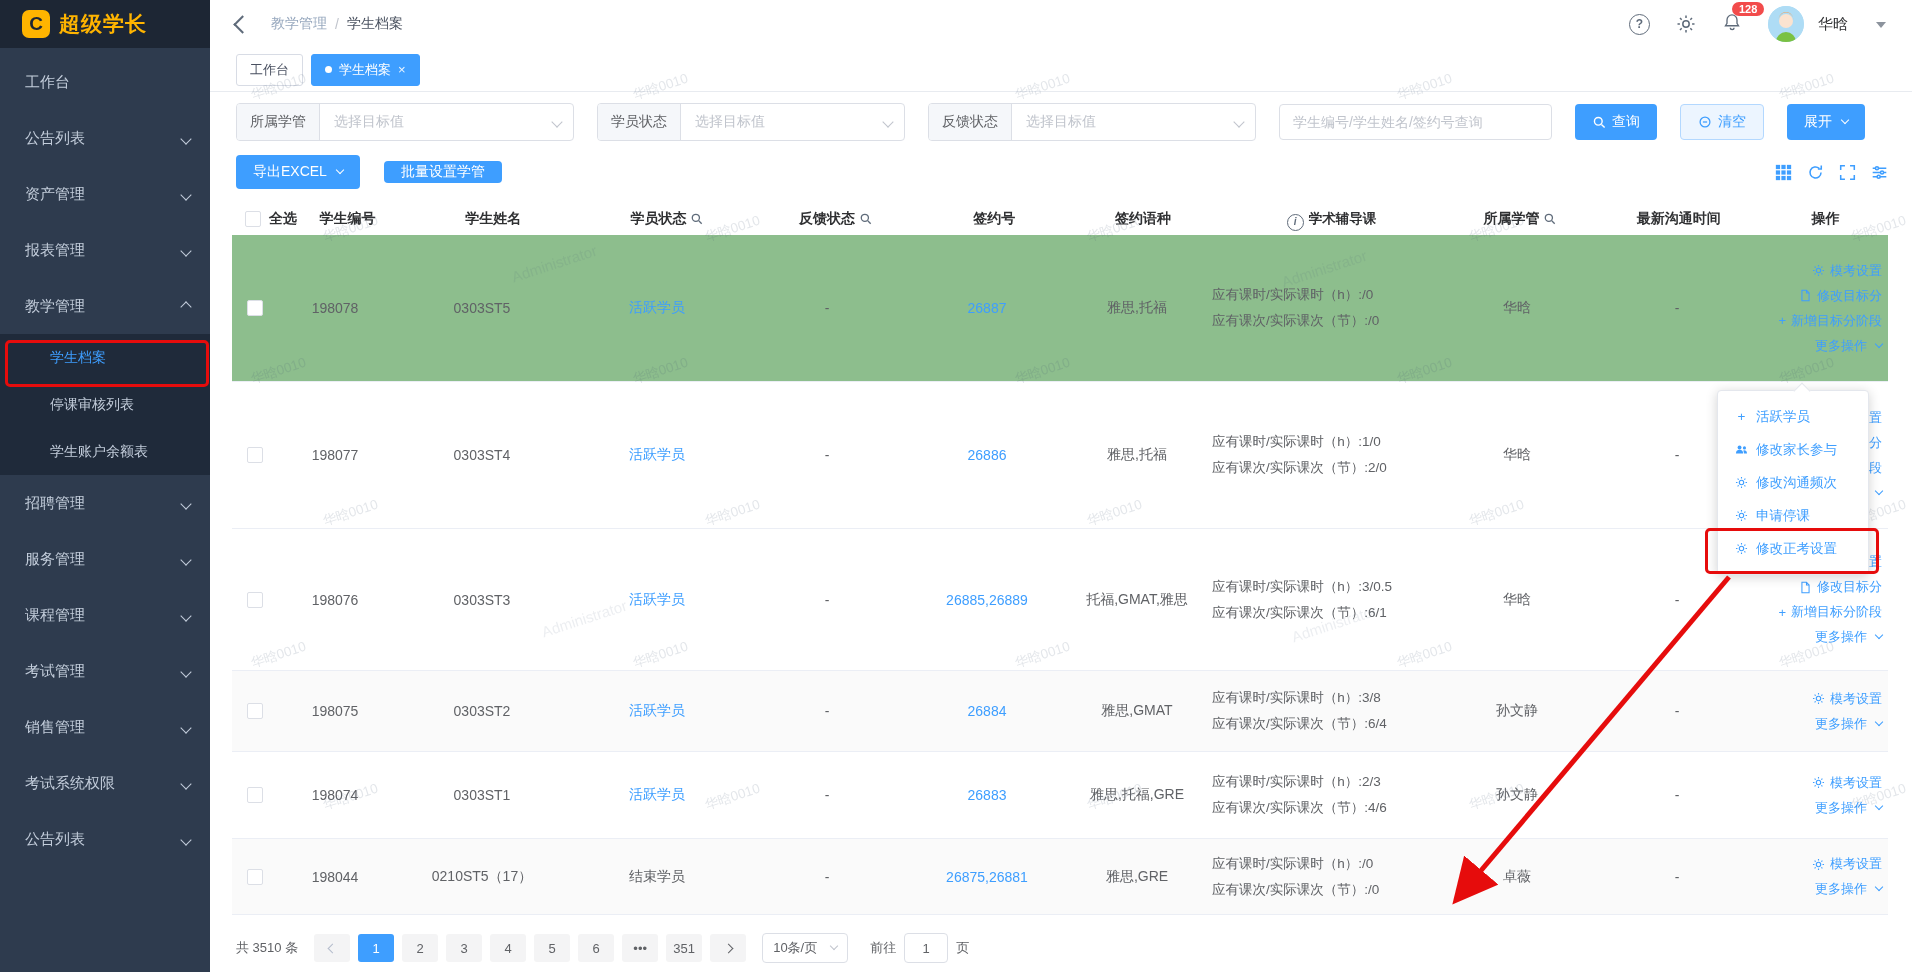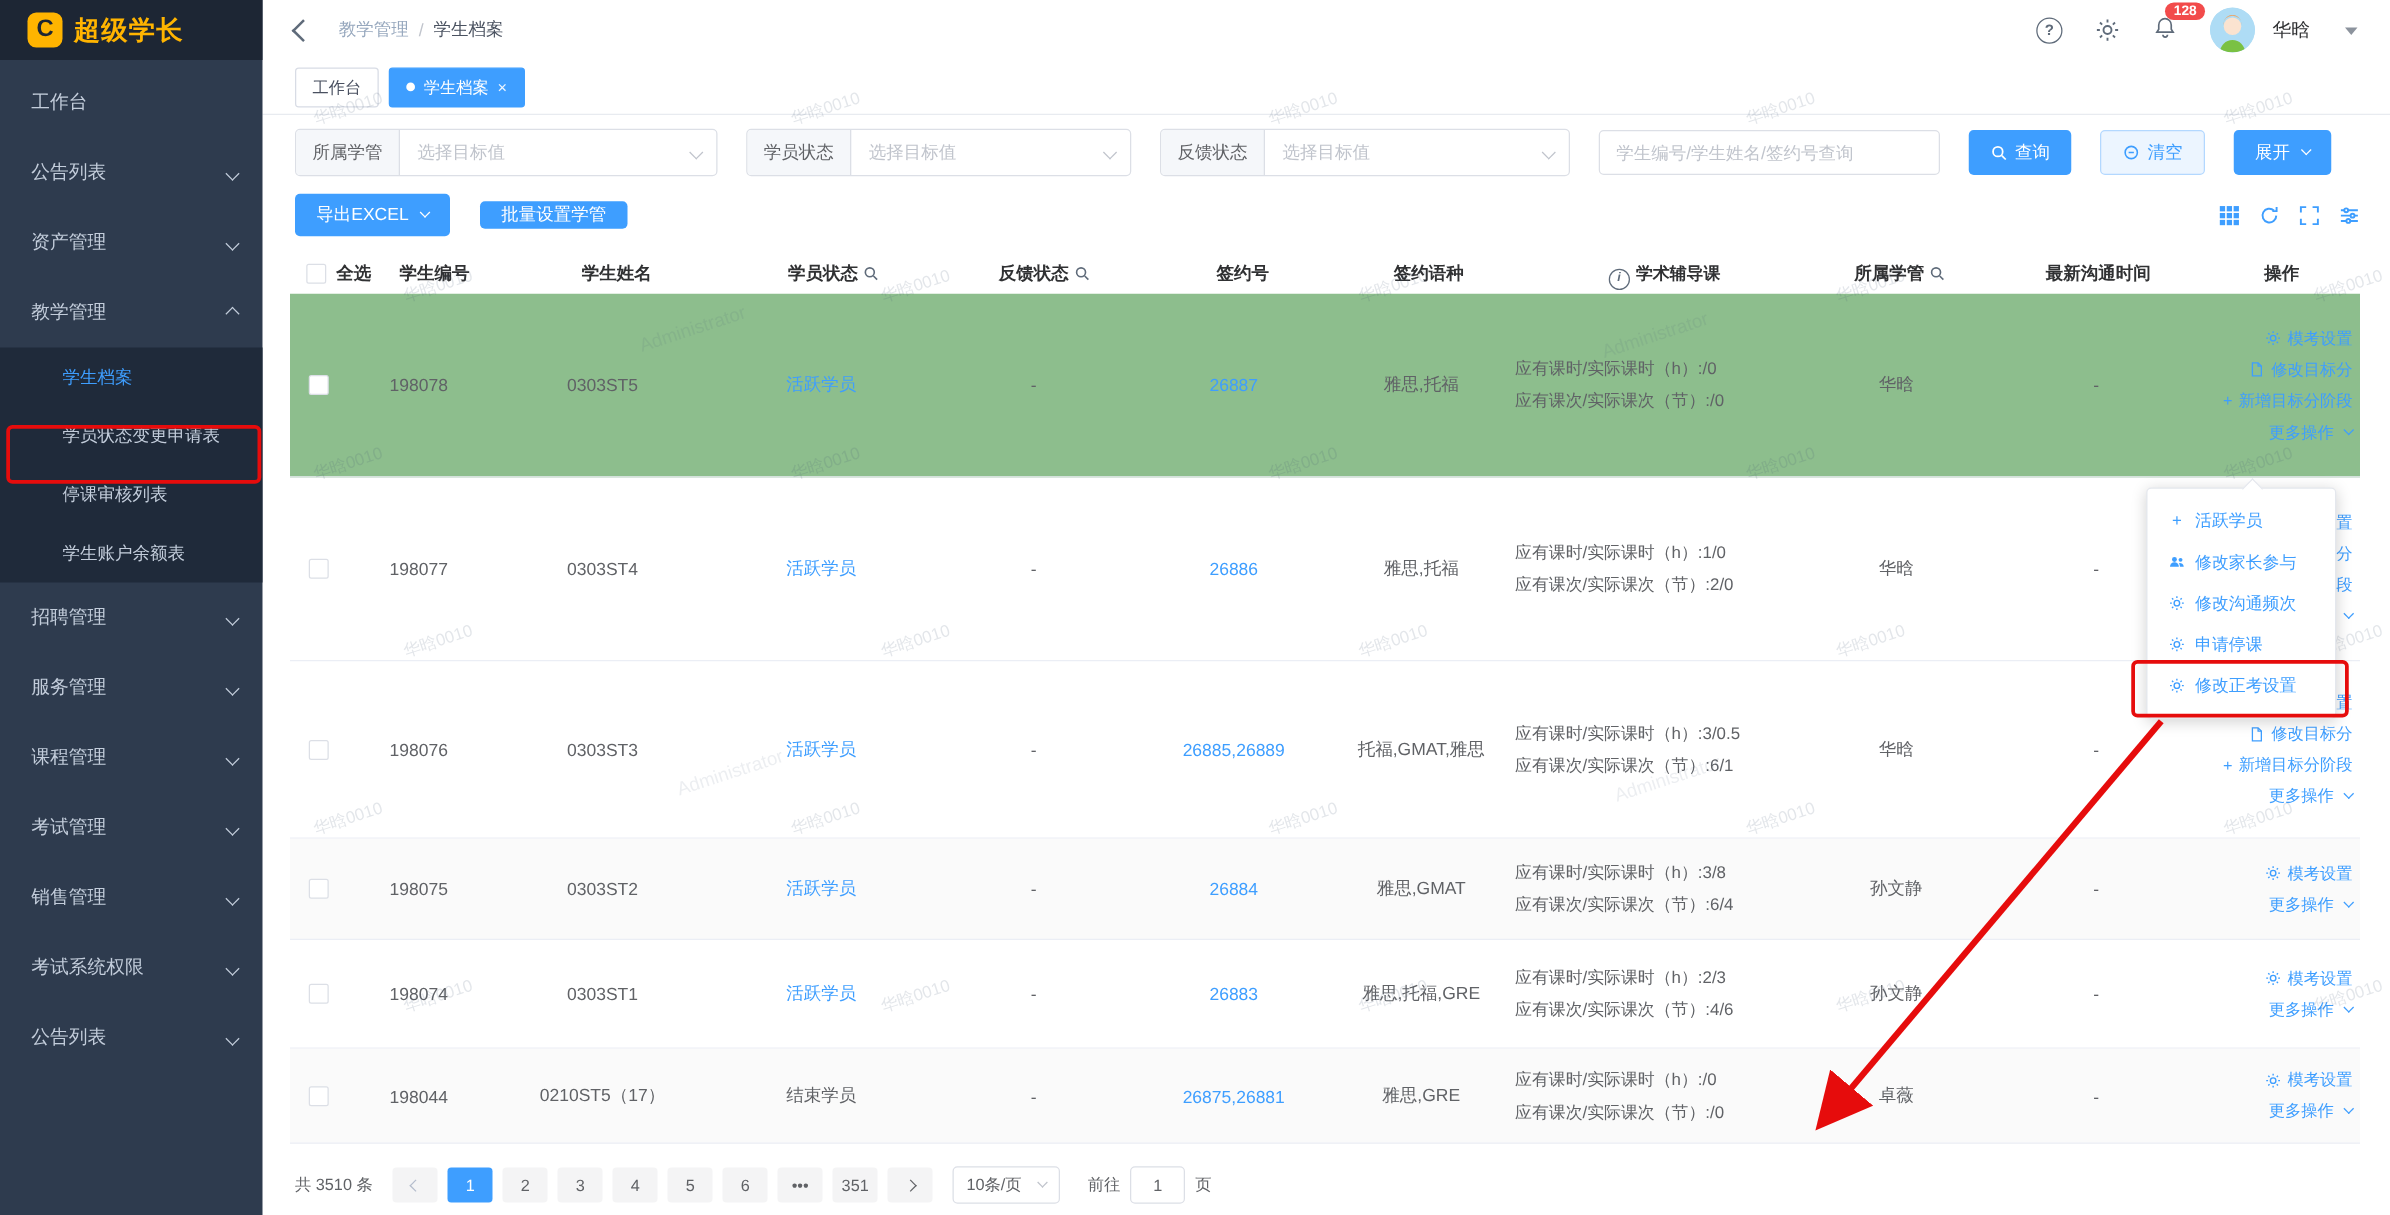--- a/index.html
+++ b/index.html
@@ -124,24 +124,24 @@
 
 <div class="sidebar">
   <div class="logo-bar">
     <div class="logo-icon">C</div>
     <div class="logo-text">超级学长</div>
   </div>
   <div class="menu">
     <div class="menu-item"><span>工作台</span></div>
     <div class="menu-item"><span>公告列表</span><span class="chev down"></span></div>
     <div class="menu-item"><span>资产管理</span><span class="chev down"></span></div>
+    <div class="menu-item"><span>报表管理</span><span class="chev down"></span></div>
     <div class="menu-item"><span>教学管理</span><span class="chev up"></span></div>
     <div class="submenu">
       <div class="submenu-item active">学生档案</div>
-      <div class="submenu-item">学员状态变更申请表</div>
       <div class="submenu-item">停课审核列表</div>
       <div class="submenu-item">学生账户余额表</div>
     </div>
     <div class="menu-item"><span>招聘管理</span><span class="chev down"></span></div>
     <div class="menu-item"><span>服务管理</span><span class="chev down"></span></div>
     <div class="menu-item"><span>课程管理</span><span class="chev down"></span></div>
     <div class="menu-item"><span>考试管理</span><span class="chev down"></span></div>
     <div class="menu-item"><span>销售管理</span><span class="chev down"></span></div>
     <div class="menu-item"><span>考试系统权限</span><span class="chev down"></span></div>
     <div class="menu-item"><span>公告列表</span><span class="chev down"></span></div>

